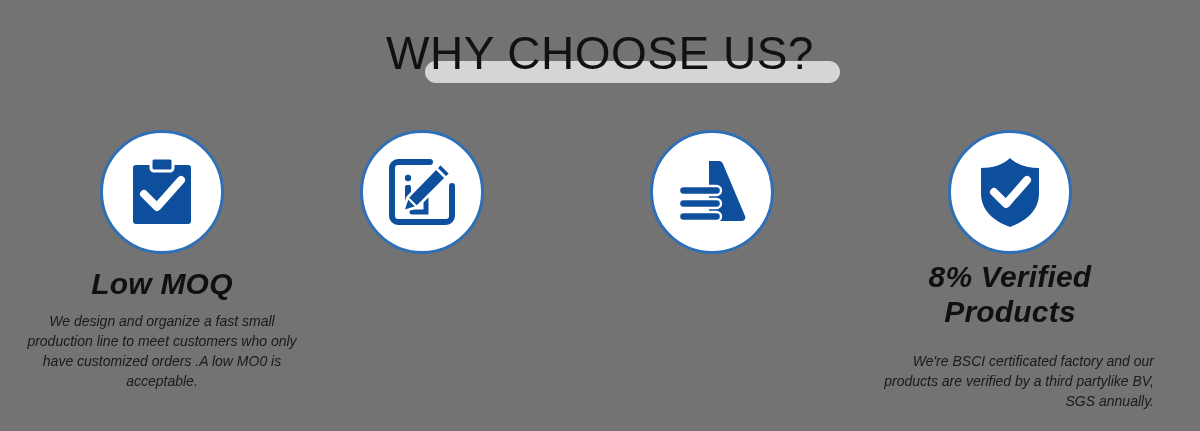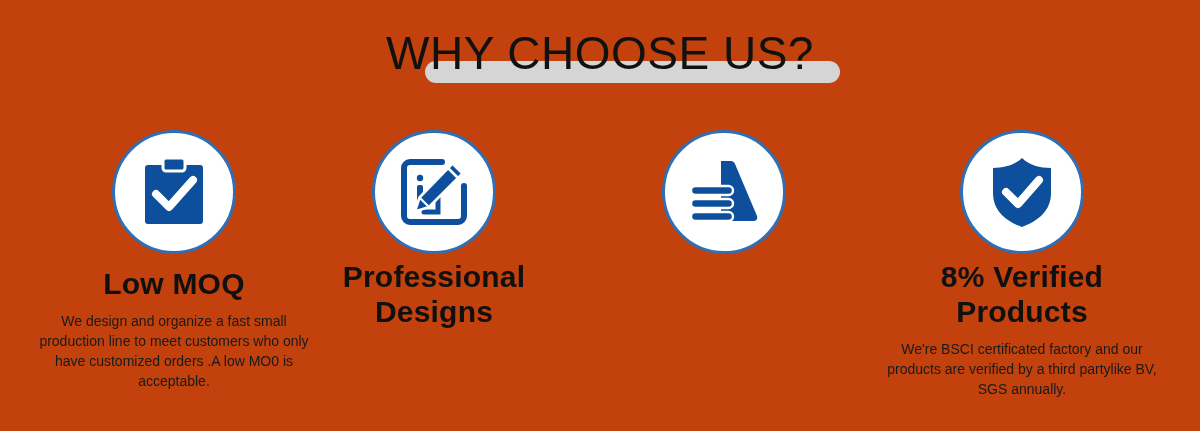--- a/index.html
+++ b/index.html
@@ -11,21 +11,21 @@
     width: 1200px;
     height: 431px;
     background: #ffffff;
     font-family: "Liberation Sans", sans-serif;
     overflow: hidden;
   }
   .banner {
     position: relative;
     width: 1200px;
     height: 431px;
-    background: #c2410c;
+    background: #737373;
   }
 
   
   .title-wrap {
     position: absolute;
     left: 0;
     top: 22px;
     width: 1200px;
     height: 70px;
     text-align: center;
@@ -48,24 +48,25 @@
     line-height: 62px;
     font-weight: 400;
     color: #111111;
     letter-spacing: 0.5px;
     font-family: "Liberation Sans", sans-serif;
   }
 
   
   .cols {
     position: absolute;
-    left: 12px;
+    left: 0;
     top: 130px;
     width: 1076px;
     height: 300px;
+    font-style: italic;
   }
   .col {
     position: absolute;
     top: 0;
     text-align: center;
   }
   .col-0 { left: 12px;  width: 300px; }
   .col-1 { left: 283px; width: 278px; }
   .col-2 { left: 562px; width: 300px; }
   .col-3 { left: 860px; width: 300px; }
@@ -102,21 +103,21 @@
   
   .feat-body {
     font-size: 14px;
     line-height: 20px;
     color: #1a1a1a;
     font-family: "Liberation Sans", sans-serif;
   }
   .col-0 .feat-body { margin-top: 10px; padding: 0 6px; }
   .col-1 .feat-body { margin-top: 10px; padding: 0 2px; }
   .col-2 .feat-body { margin-top: 8px;  padding: 0 2px; }
-  .col-3 .feat-body { margin-top: 10px; padding: 0 6px; }
+  .col-3 .feat-body { margin-top: 22px; padding: 0 6px; text-align: right; }
 </style>
 </head>
 <body>
 
 <div class="banner">
 
   <div class="title-wrap">
     <div class="title-highlight"></div>
     <span class="title-text">WHY CHOOSE US?</span>
   </div>
@@ -142,21 +143,20 @@
           <circle cx="22" cy="22" r="3.2" fill="#0d4f9c"></circle>
           <rect x="19" y="29" width="6" height="20" rx="2" fill="#0d4f9c"></rect>
           <path d="M40 42 v14 h-14" fill="none" stroke="#0d4f9c" stroke-width="5" stroke-linecap="round"></path>
           <g transform="rotate(0)">
             <path d="M54.5 7.5 L64.5 17.5 L31 51 L17 55.5 L21.5 41.5 Z" fill="#0d4f9c" stroke="#ffffff" stroke-width="2.6" stroke-linejoin="round"></path>
             <path d="M50 12 L60 22" stroke="#ffffff" stroke-width="2.6"></path>
             <path d="M21.5 41.5 L31 51" stroke="#ffffff" stroke-width="2.2"></path>
           </g>
         </svg>
       </div>
-      <div class="feat-title">Professional Designs</div>
     </div>
 
     <div class="col col-2">
       <div class="icon-circle">
         <svg width="74" height="66" viewBox="0 0 74 66" aria-hidden="true">
           <path d="M44 2 C46 2 47 3 48 5 L70 57 C71 60 69 62 66 62 H34 V2 Z" fill="#0d4f9c"></path>
           <rect x="4" y="27" width="42" height="9" rx="4.5" fill="#0d4f9c" stroke="#ffffff" stroke-width="2.4"></rect>
           <rect x="4" y="40" width="42" height="9" rx="4.5" fill="#0d4f9c" stroke="#ffffff" stroke-width="2.4"></rect>
           <rect x="4" y="53" width="42" height="9" rx="4.5" fill="#0d4f9c" stroke="#ffffff" stroke-width="2.4"></rect>
         </svg>

